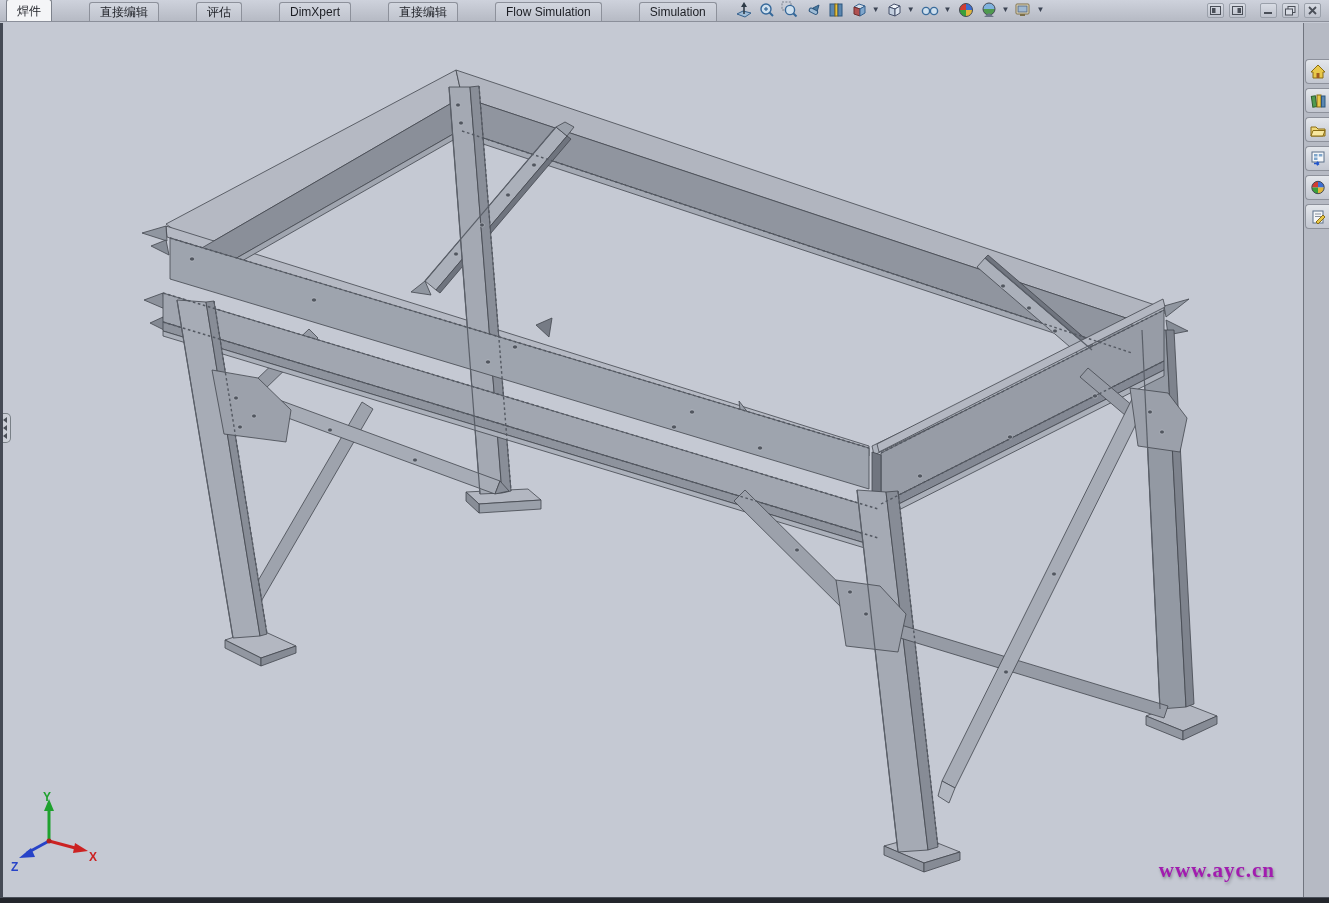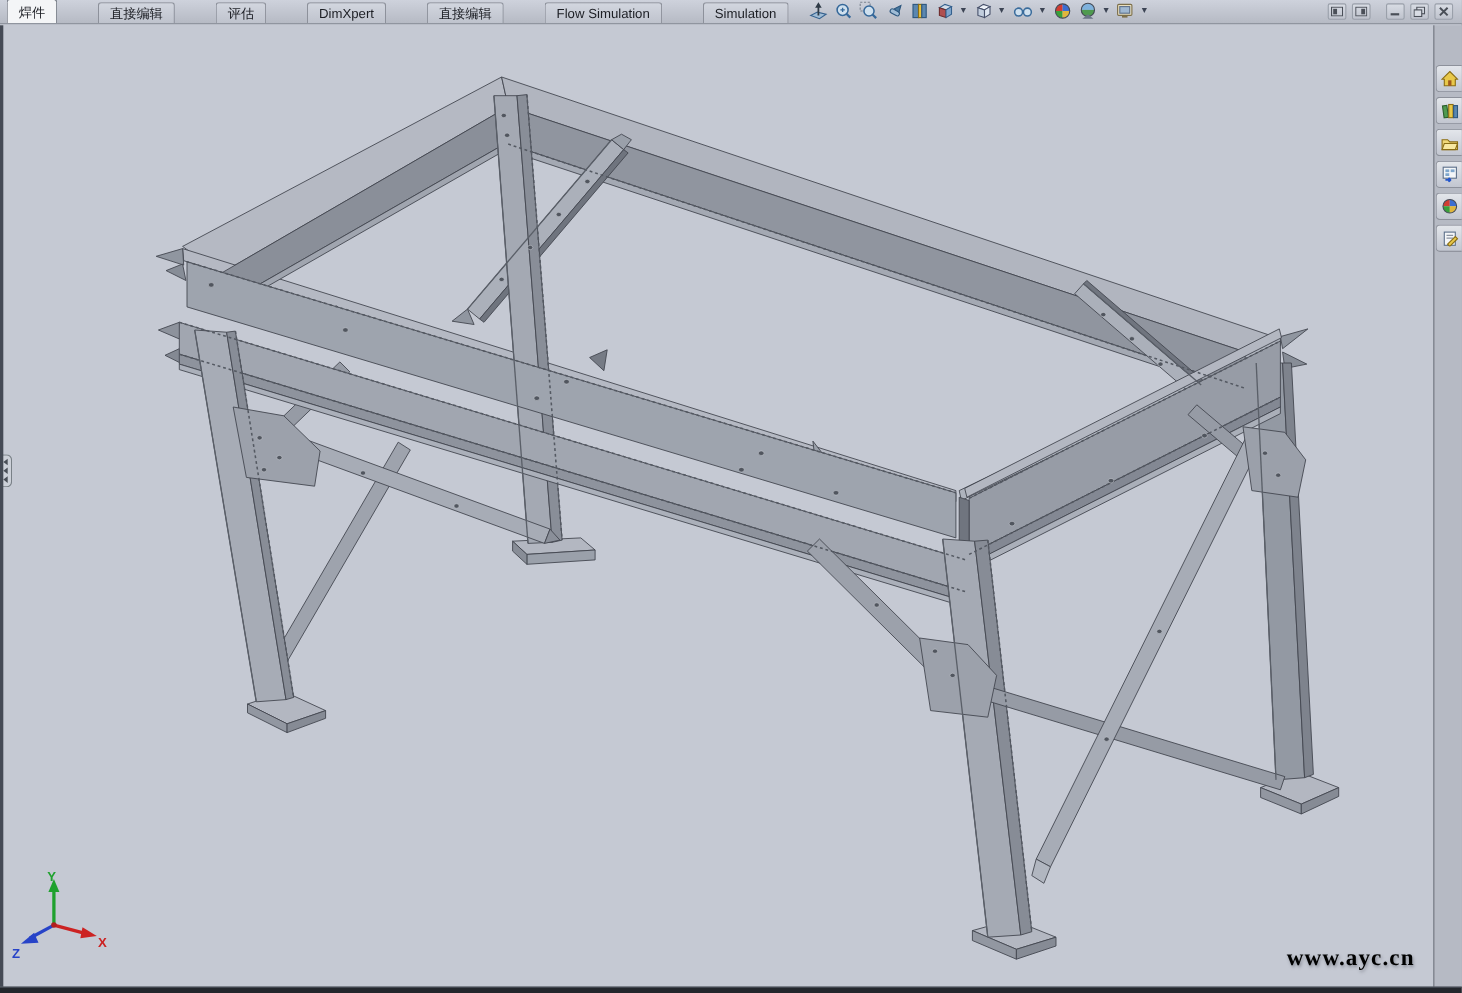--- a/index.html
+++ b/index.html
@@ -55,23 +55,23 @@
   }
   .collapse-tab i{
     width:0;height:0;border-top:3px solid transparent;border-bottom:3px solid transparent;
     border-right:4px solid #4a4f58;display:block;
   }
   
   .triad{position:absolute;left:6px;bottom:20px;}
   .triad text{font-family:"Liberation Sans",sans-serif;font-size:12px;font-weight:bold;}
   
   .watermark{
-    position:absolute;right:17px;bottom:14px;
+    position:absolute;right:28px;bottom:14px;
     font-family:"Liberation Serif","DejaVu Serif",serif;font-weight:bold;
-    font-size:21px;letter-spacing:1px;color:#000000;
+    font-size:21px;letter-spacing:1px;color:#a21caf;
     text-shadow:1px 2px 3px #878b95;
   }
   
   .taskpane{
     position:absolute;right:0;top:23px;width:26px;height:874px;
     background:#b6bac4;border-left:1px solid #70747e;
     padding-top:36px;display:flex;flex-direction:column;align-items:flex-end;gap:4px;
   }
   .tpbtn{
     width:24px;height:25px;border:1px solid #8d919b;border-right:none;

